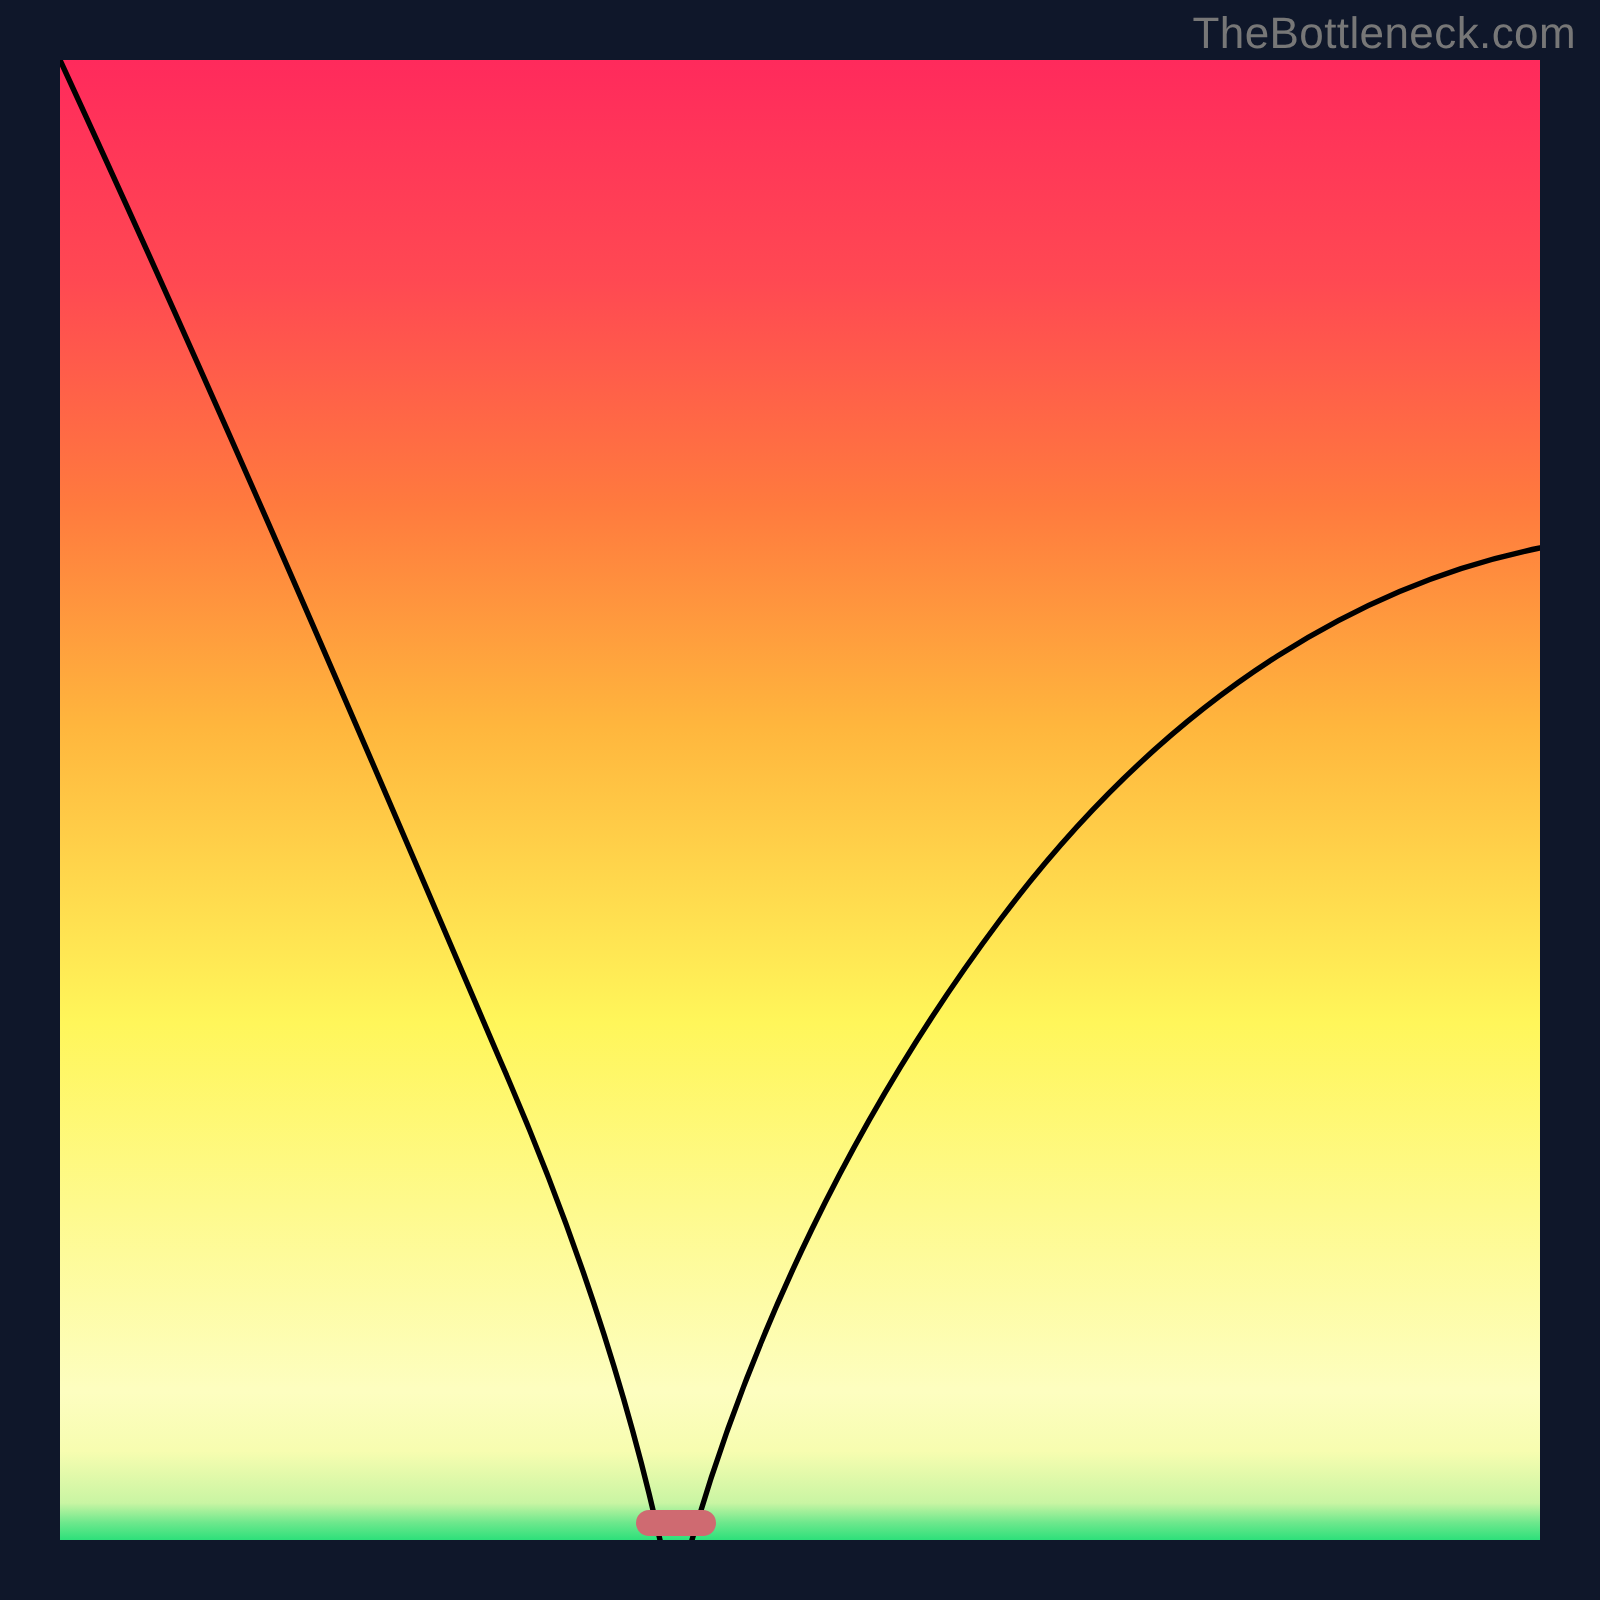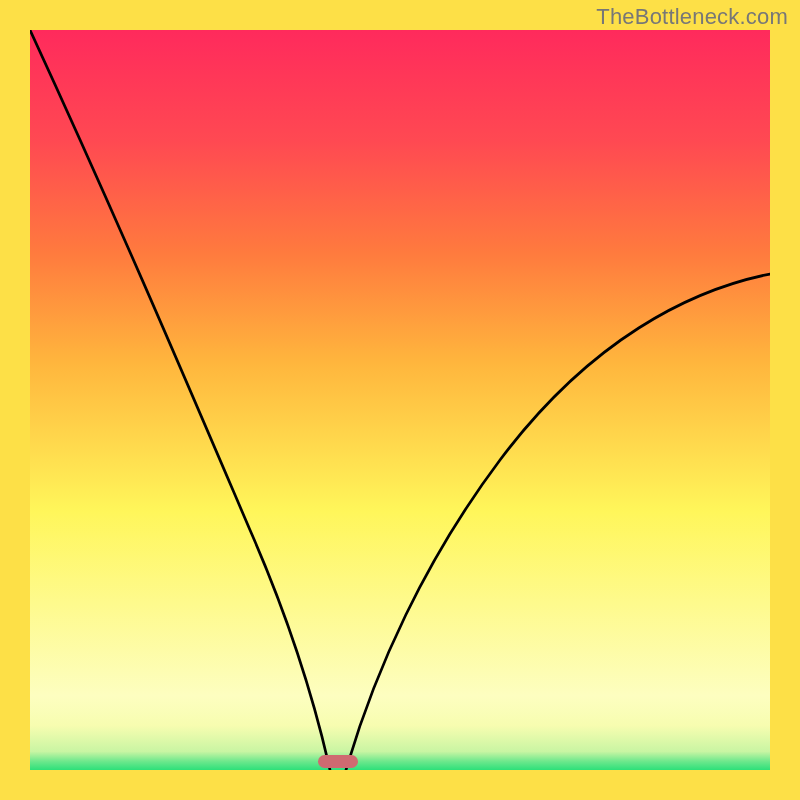--- a/index.html
+++ b/index.html
@@ -9,21 +9,21 @@
     height: 800px;
     overflow: hidden;
     background: #000;
     font-family: Arial, Helvetica, sans-serif;
   }
   .frame {
     position: absolute;
     top: 0; left: 0;
     width: 800px;
     height: 800px;
-    background: #fde047;
+    background: #0f172a;
   }
   .plot {
     position: absolute;
     top: 30px;
     left: 30px;
     width: 740px;
     height: 740px;
     overflow: hidden;
   }
   .gradient {

